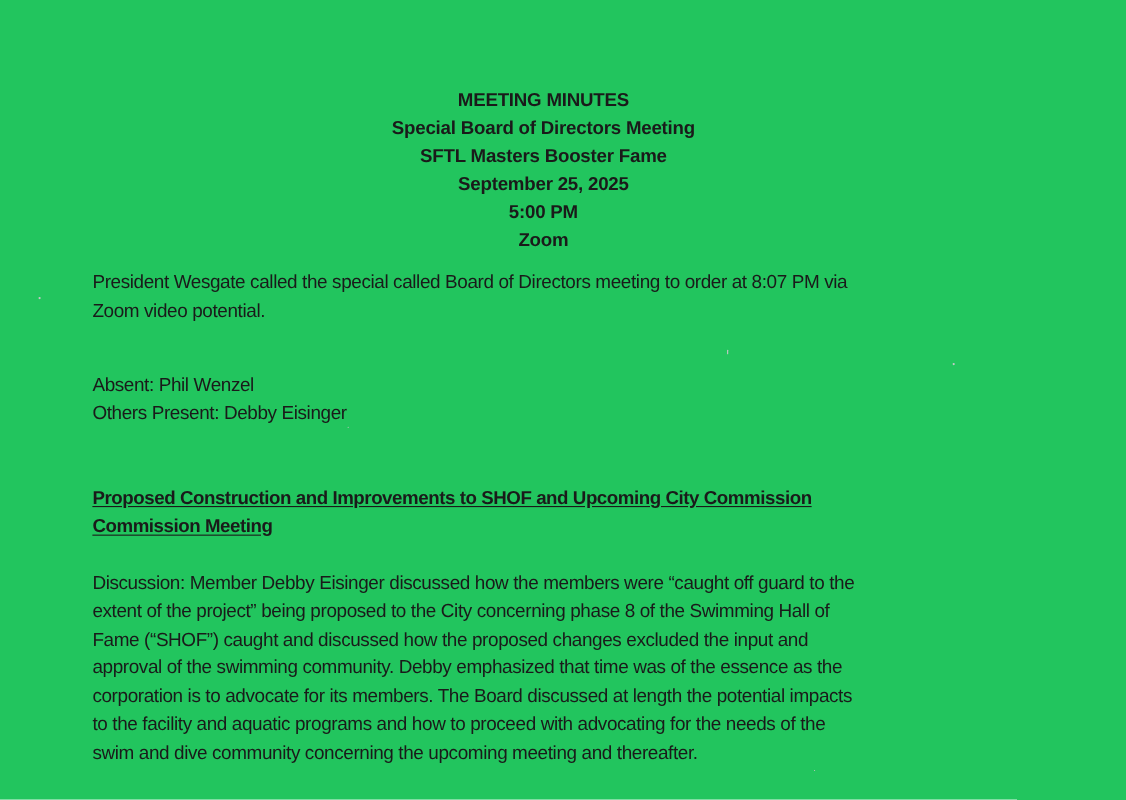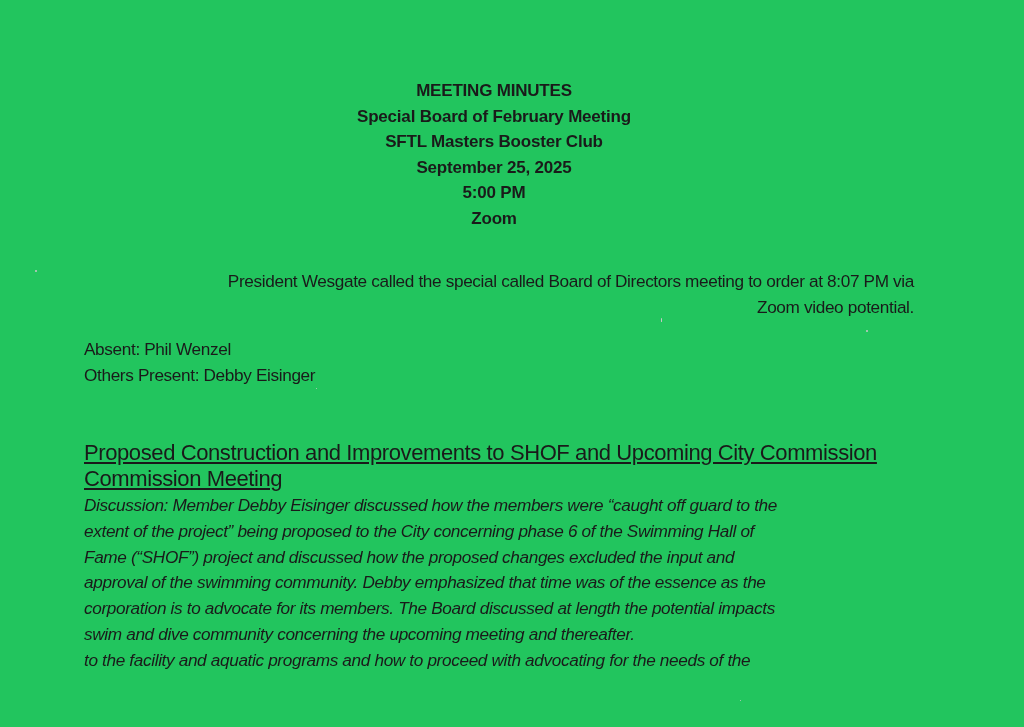--- a/index.html
+++ b/index.html
@@ -37,52 +37,52 @@
     .header div { white-space: nowrap; }
     .body-text {
       position: absolute;
       left: 84px;
       width: 830px;
       font-size: 17.2px;
       line-height: 25.8px;
       letter-spacing: -0.35px;
       white-space: nowrap;
     }
-    .call-to-order { top: 269px; text-align: right; }
+    .call-to-order { top: 244px; }
     .attendance { top: 337px; }
     .section-heading {
       position: absolute;
       left: 84px;
       top: 440px;
-      font-weight: normal;
-      font-size: 22px;
+      font-weight: bold;
+      font-size: 17px;
       line-height: 25.8px;
       letter-spacing: -0.4px;
       text-decoration: underline;
       text-underline-offset: 2px;
       white-space: nowrap;
     }
-    .discussion { top: 493px; font-style: italic; }
+    .discussion { top: 517px; }
     .line { display: block; }
     .speck {
       position: absolute;
       width: 2px; height: 2px;
       background: #c8c8c8;
       border-radius: 1px;
     }
   </style>
 </head>
 <body>
 
 <div class="page">
 
   <div class="header">
     <div>MEETING MINUTES</div>
-    <div>Special Board of February Meeting</div>
-    <div>SFTL Masters Booster Club</div>
+    <div>Special Board of Directors Meeting</div>
+    <div>SFTL Masters Booster Fame</div>
     <div>September 25, 2025</div>
     <div>5:00 PM</div>
     <div>Zoom</div>
   </div>
 
   <div class="body-text call-to-order">
     <span class="line">President Wesgate called the special called Board of Directors meeting to order at 8:07 PM via</span>
     <span class="line">Zoom video potential.</span>
   </div>
 
@@ -91,26 +91,26 @@
     <span class="line">Others Present: Debby Eisinger</span>
   </div>
 
   <div class="section-heading">
     <span class="line">Proposed Construction and Improvements to SHOF and Upcoming City Commission</span>
     <span class="line">Commission Meeting</span>
   </div>
 
   <div class="body-text discussion">
     <span class="line">Discussion: Member Debby Eisinger discussed how the members were “caught off guard to the</span>
-    <span class="line">extent of the project” being proposed to the City concerning phase 6 of the Swimming Hall of</span>
-    <span class="line">Fame (“SHOF”) project and discussed how the proposed changes excluded the input and</span>
+    <span class="line">extent of the project” being proposed to the City concerning phase 8 of the Swimming Hall of</span>
+    <span class="line">Fame (“SHOF”) caught and discussed how the proposed changes excluded the input and</span>
     <span class="line">approval of the swimming community. Debby emphasized that time was of the essence as the</span>
     <span class="line">corporation is to advocate for its members. The Board discussed at length the potential impacts</span>
+    <span class="line">to the facility and aquatic programs and how to proceed with advocating for the needs of the</span>
     <span class="line">swim and dive community concerning the upcoming meeting and thereafter.</span>
-    <span class="line">to the facility and aquatic programs and how to proceed with advocating for the needs of the</span>
   </div>
 
   <div class="speck" style="left:35px;top:270px;"></div>
   <div class="speck" style="left:661px;top:318px;width:1px;height:4px;"></div>
   <div class="speck" style="left:866px;top:330px;"></div>
   <div class="speck" style="left:316px;top:388px;width:1px;height:1px;"></div>
   <div class="speck" style="left:740px;top:700px;width:1px;height:1px;"></div>
 </div>
 
 </body></html>

